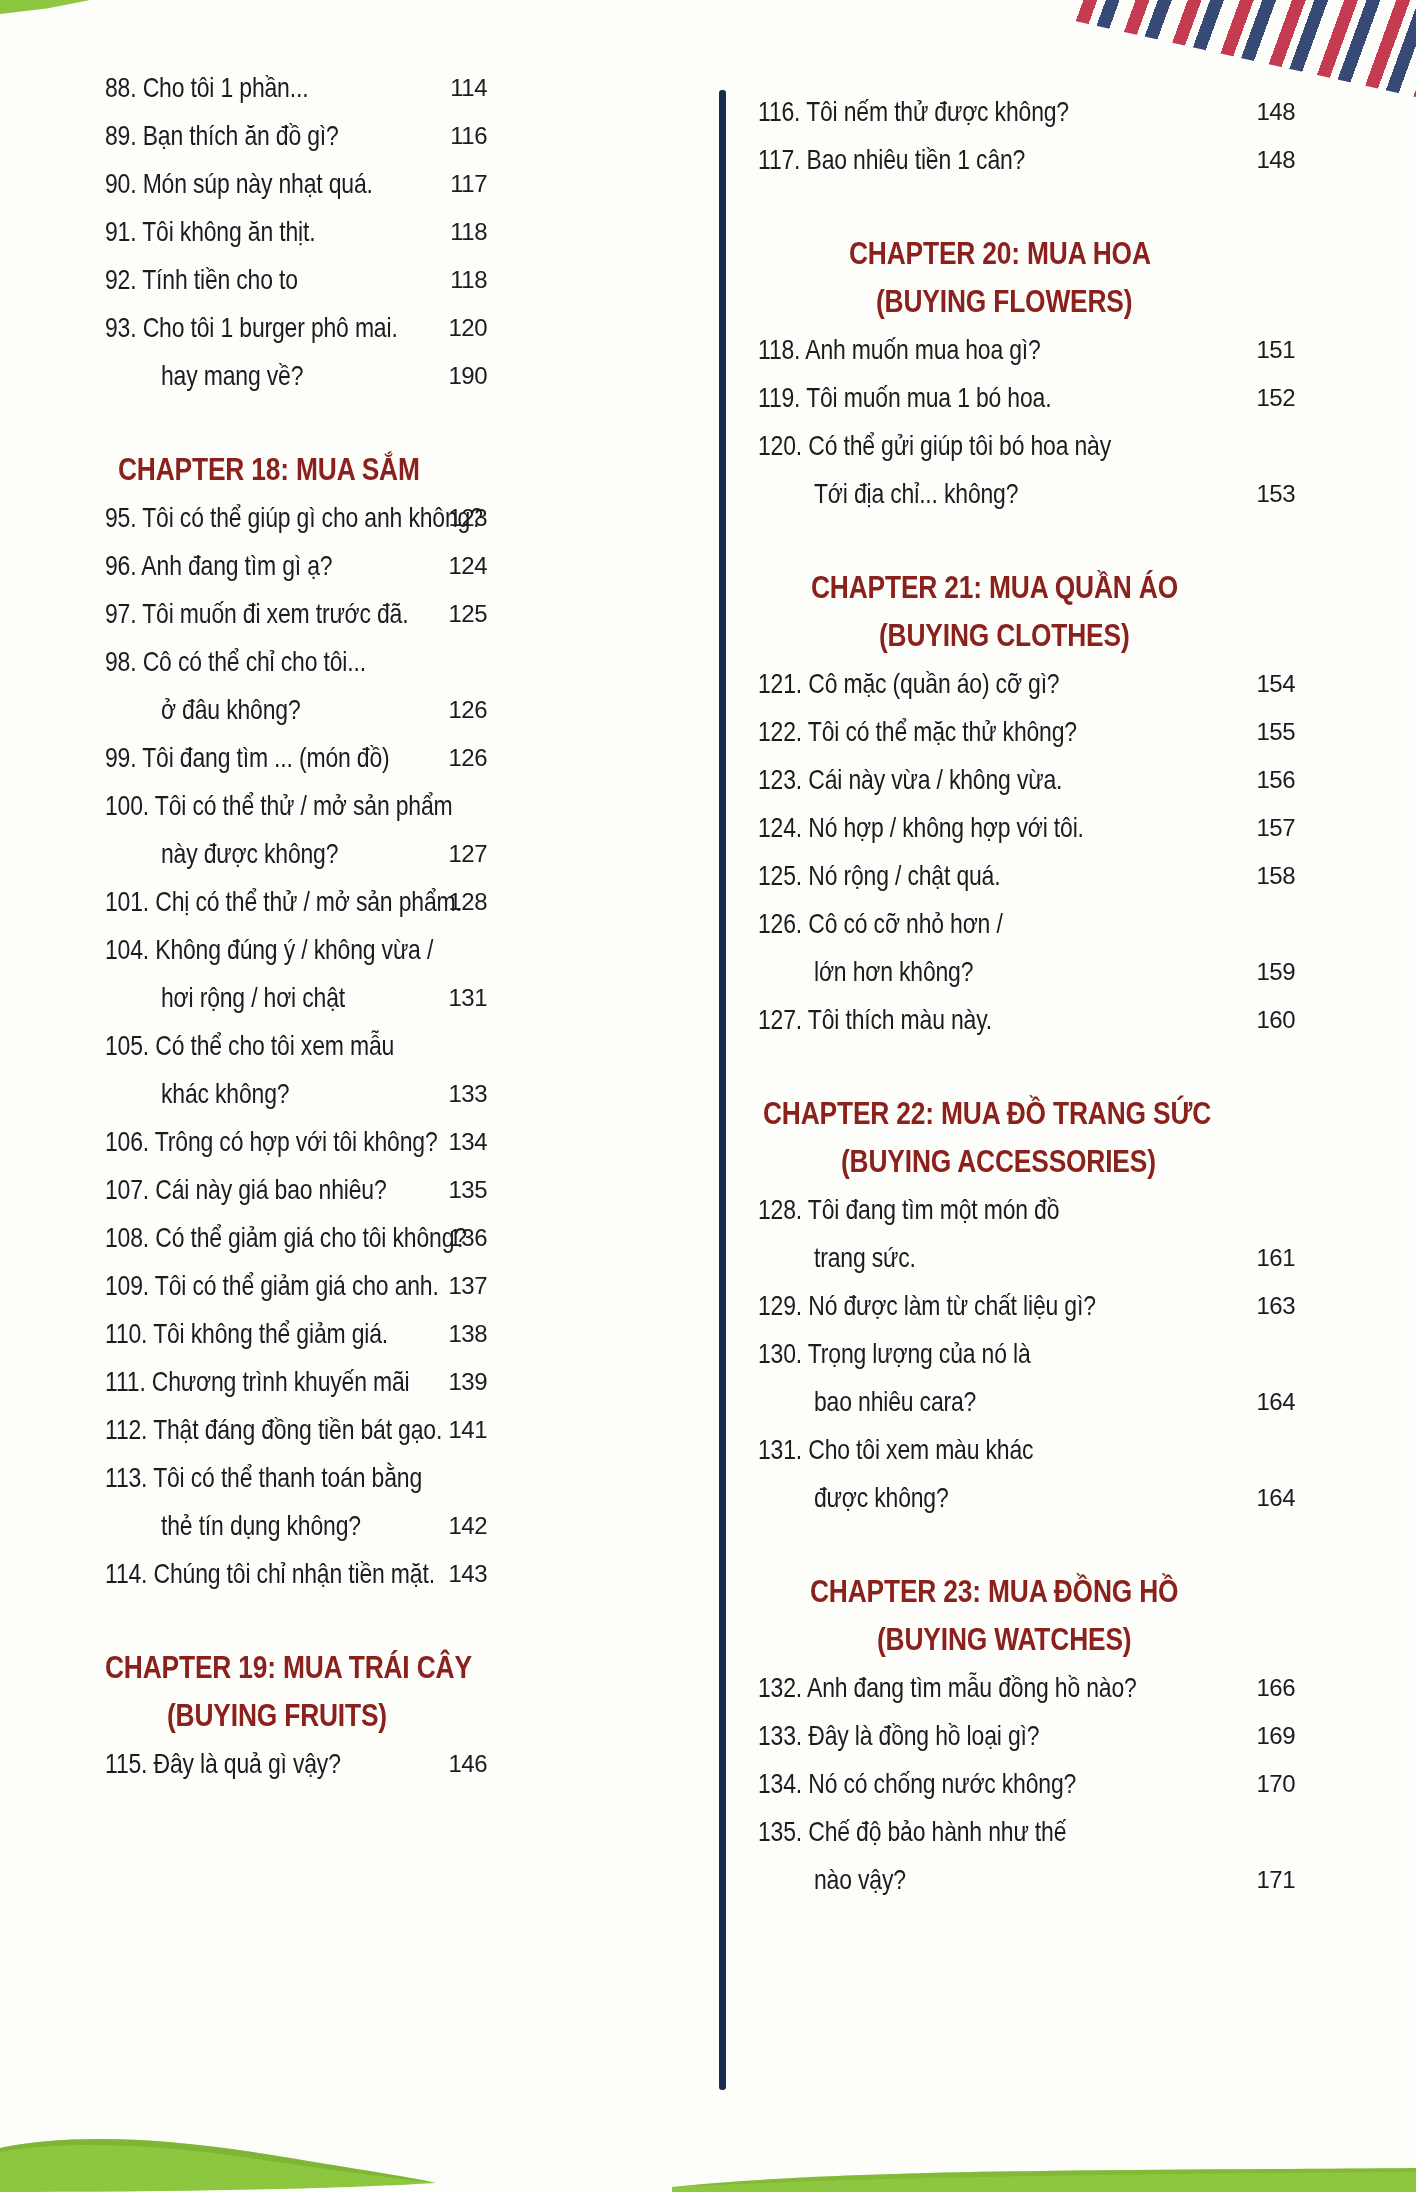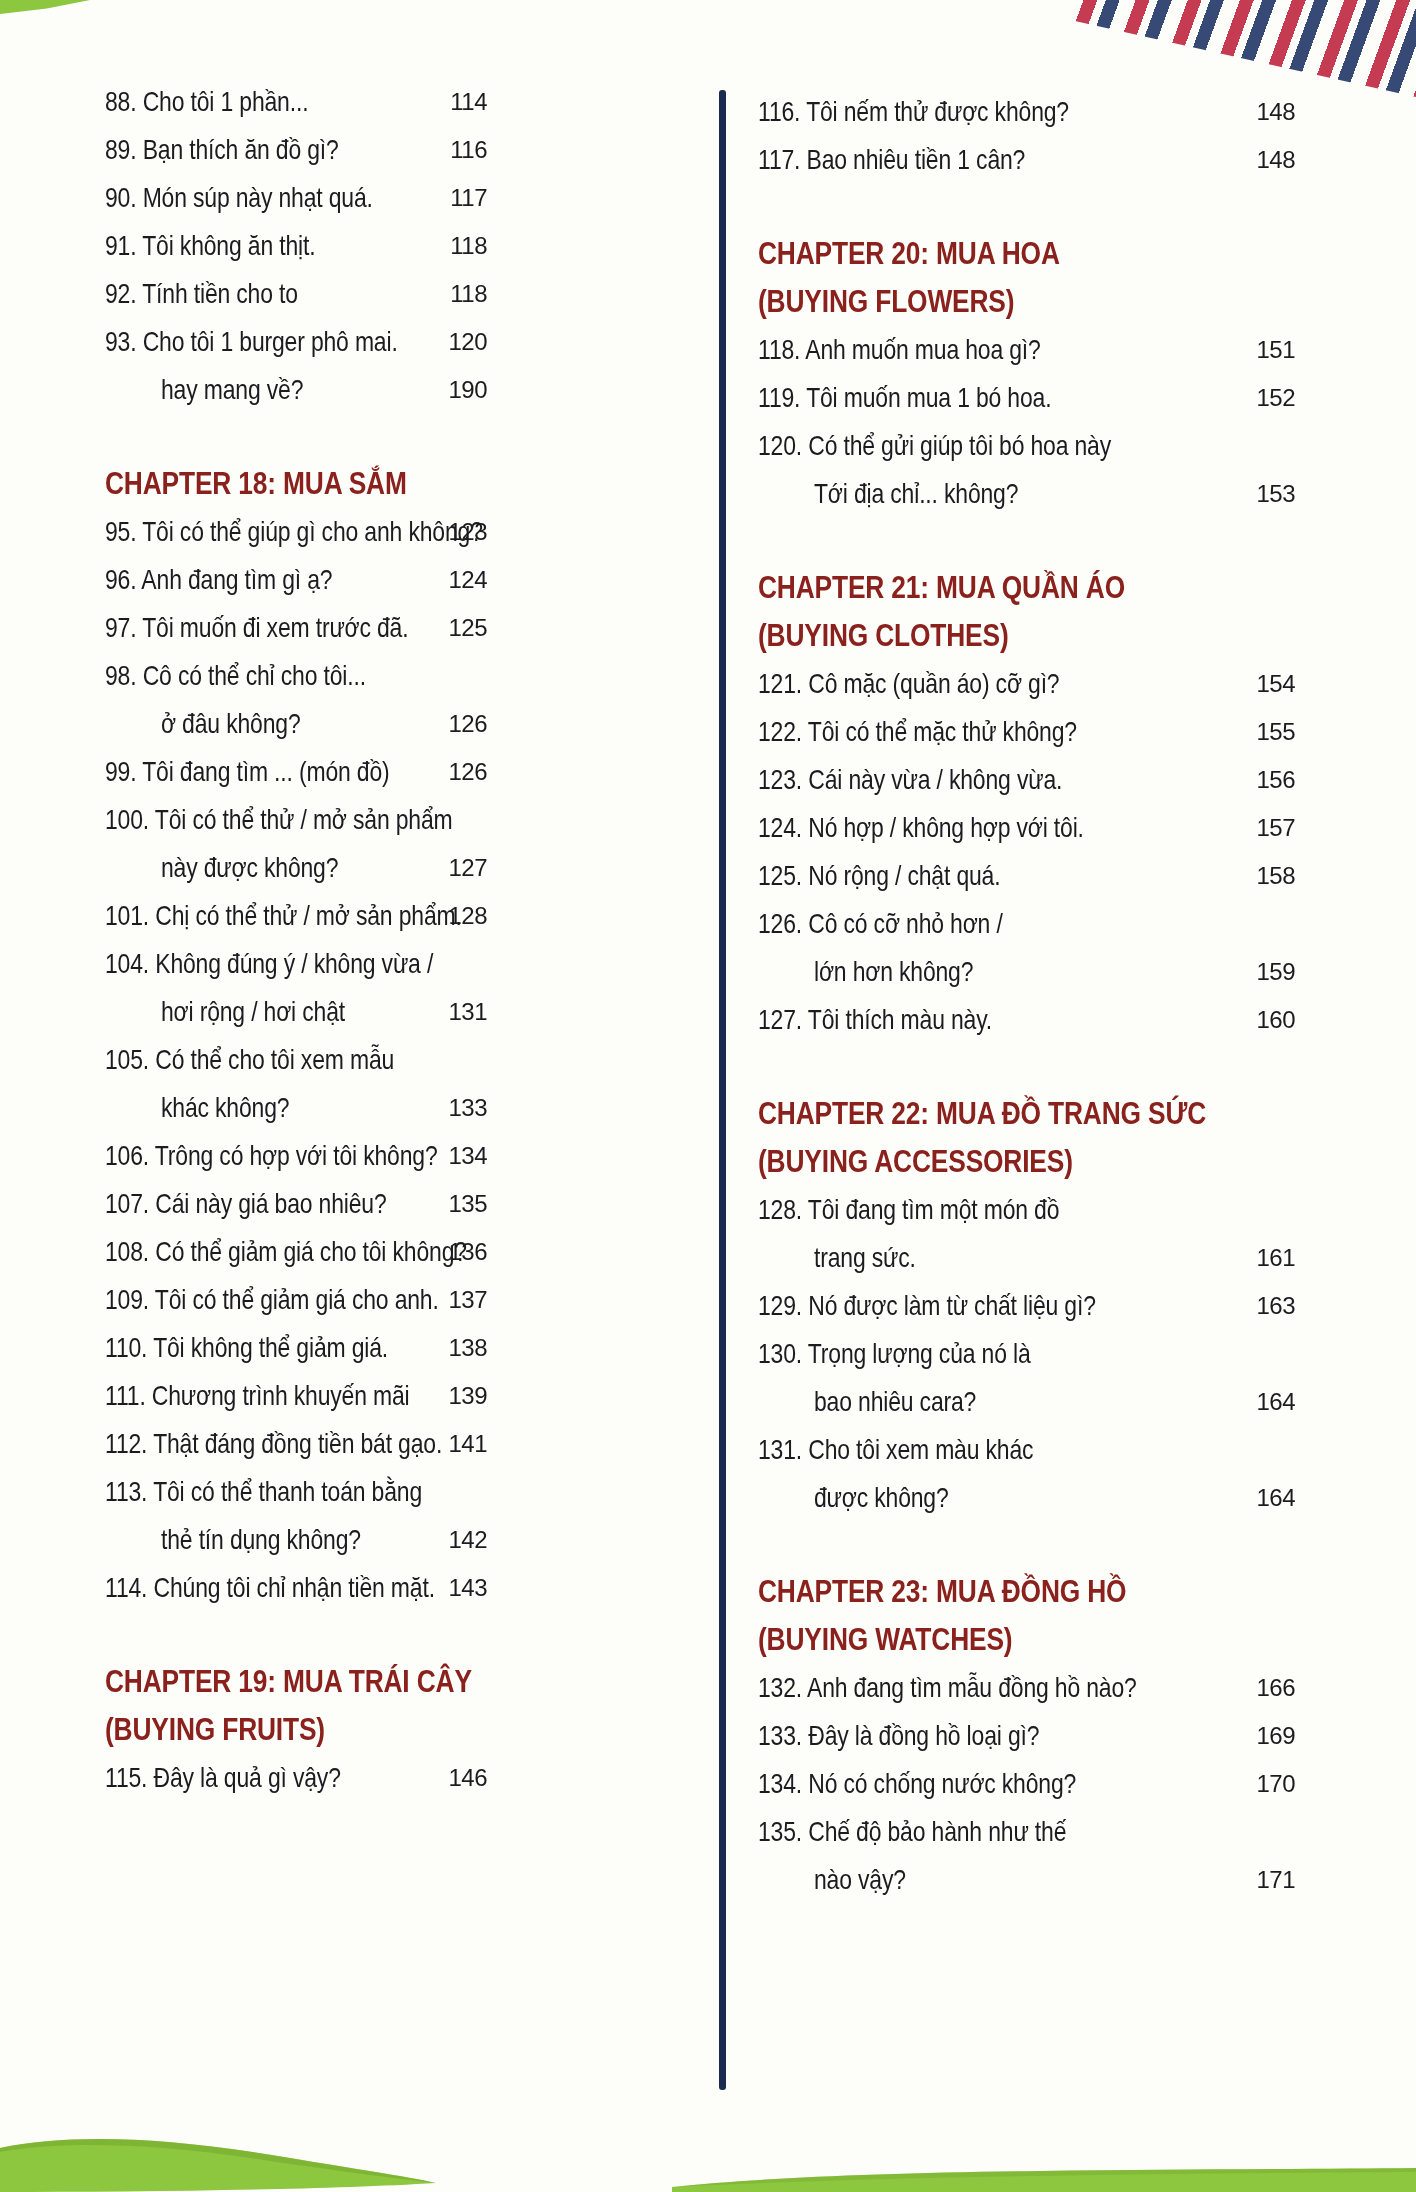--- a/index.html
+++ b/index.html
@@ -41,21 +41,21 @@
     background:#1a2b4f;
     border-radius:3px;
   }
   .bottom-green{
     position:absolute; left:0; bottom:0;
     width:1416px; height:64px;
   }
 
   
   .col{position:absolute;}
-  .col-left{ left:105px; top:78px;  width:382px; }
+  .col-left{ left:105px; top:64px;  width:382px; }
   .col-right{left:758px; top:88px;  width:537px; }
 
   .row{
     position:relative;
     height:48px;
     line-height:48px;
     white-space:nowrap;
   }
   .row .txt{
     display:inline-block;
@@ -68,21 +68,21 @@
   .row .pg{
     position:absolute;
     right:0; top:0;
     font-size:24px;
     color:#1c1c20;
     letter-spacing:-0.5px;
     background:transparent;
   }
   .row.indent .txt{ margin-left:56px; }
 
-  .chapter .row{ height:48px; line-height:48px; }
+  .chapter .row{ height:48px; line-height:48px;text-align:center; }
   .chapter .txt{
     font-weight:bold;
     font-size:31px;
     color:#8a211d;
     transform:scaleX(0.85);
     transform-origin:0 50%;
     letter-spacing:-0.2px;
   }
   .gap{ height:46px; }
 </style>

